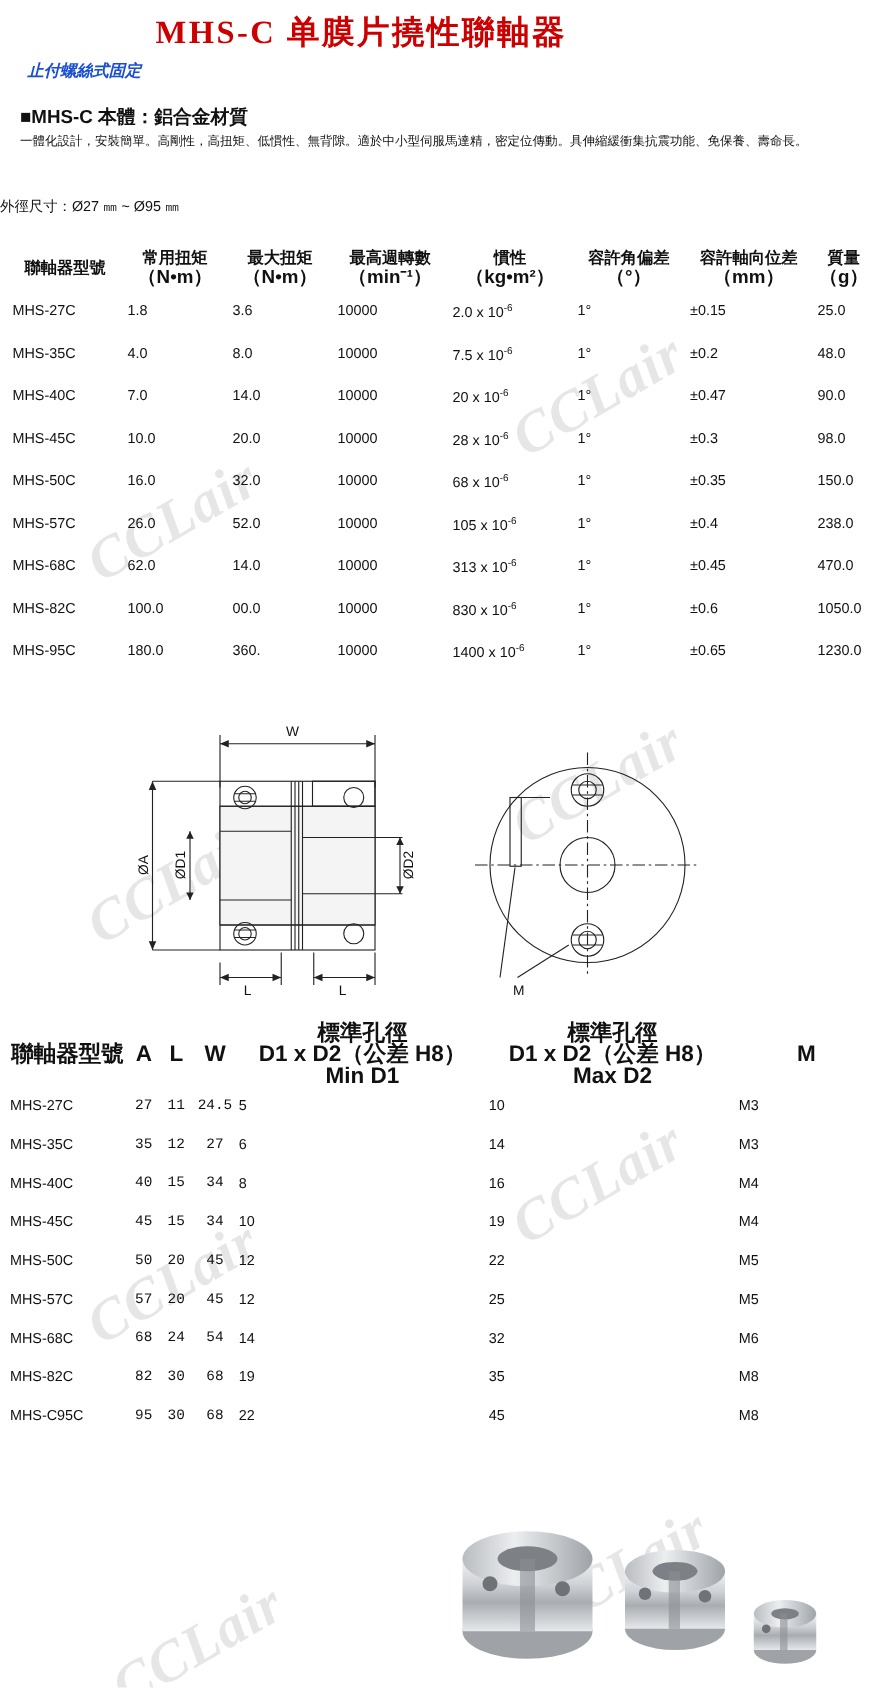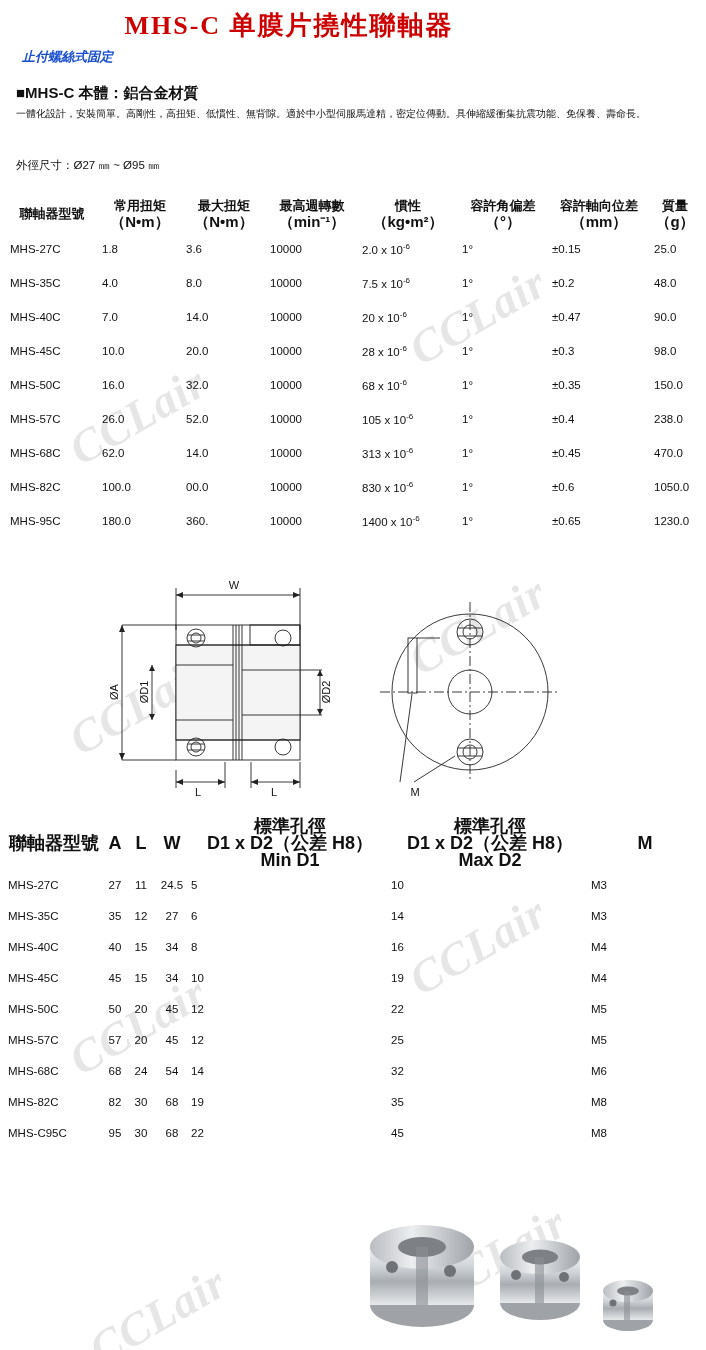--- a/index.html
+++ b/index.html
@@ -39,21 +39,21 @@
     font-style:italic;
   }
   .bullet-line{
     position:absolute;left:16px;top:84px;font-size:15px;font-weight:bold;color:#111;
   }
   .desc{
     position:absolute;left:16px;top:104px;width:676px;
     font-size:10px;line-height:19px;color:#111;
   }
   .dim{
-    position:absolute;left:16px;top:158px;font-size:11.5px;color:#111;
+    position:absolute;left:0;top:158px;font-size:11.5px;color:#111;
   }
 
   
   .t1{
     position:absolute;left:6px;top:196px;width:694px;
     border-collapse:collapse;
     font-size:11px;
   }
   .t1 th{
     font-weight:bold;font-size:13px;text-align:center;vertical-align:middle;
@@ -75,21 +75,21 @@
   .t2{
     position:absolute;left:6px;top:818px;width:694px;
     border-collapse:collapse;font-size:11px;
   }
   .t2 th{
     font-weight:bold;font-size:18px;text-align:center;vertical-align:bottom;
     padding:1px 2px;line-height:15px;color:#111;
   }
   .t2 td{height:29px;font-size:11.5px;color:#111;vertical-align:middle;}
   .t2 td.model{text-align:left;padding-left:2px;}
-  .t2 td.c{text-align:center;}
+  .t2 td.c{text-align:center;font-family:Liberation Mono, monospace;}
   .t2 td.l{text-align:left;}
 
   
   .photo{position:absolute;left:330px;top:1185px;width:360px;height:160px;}
 </style>
 </head>
 <body>
 
 <div class="page">
 

